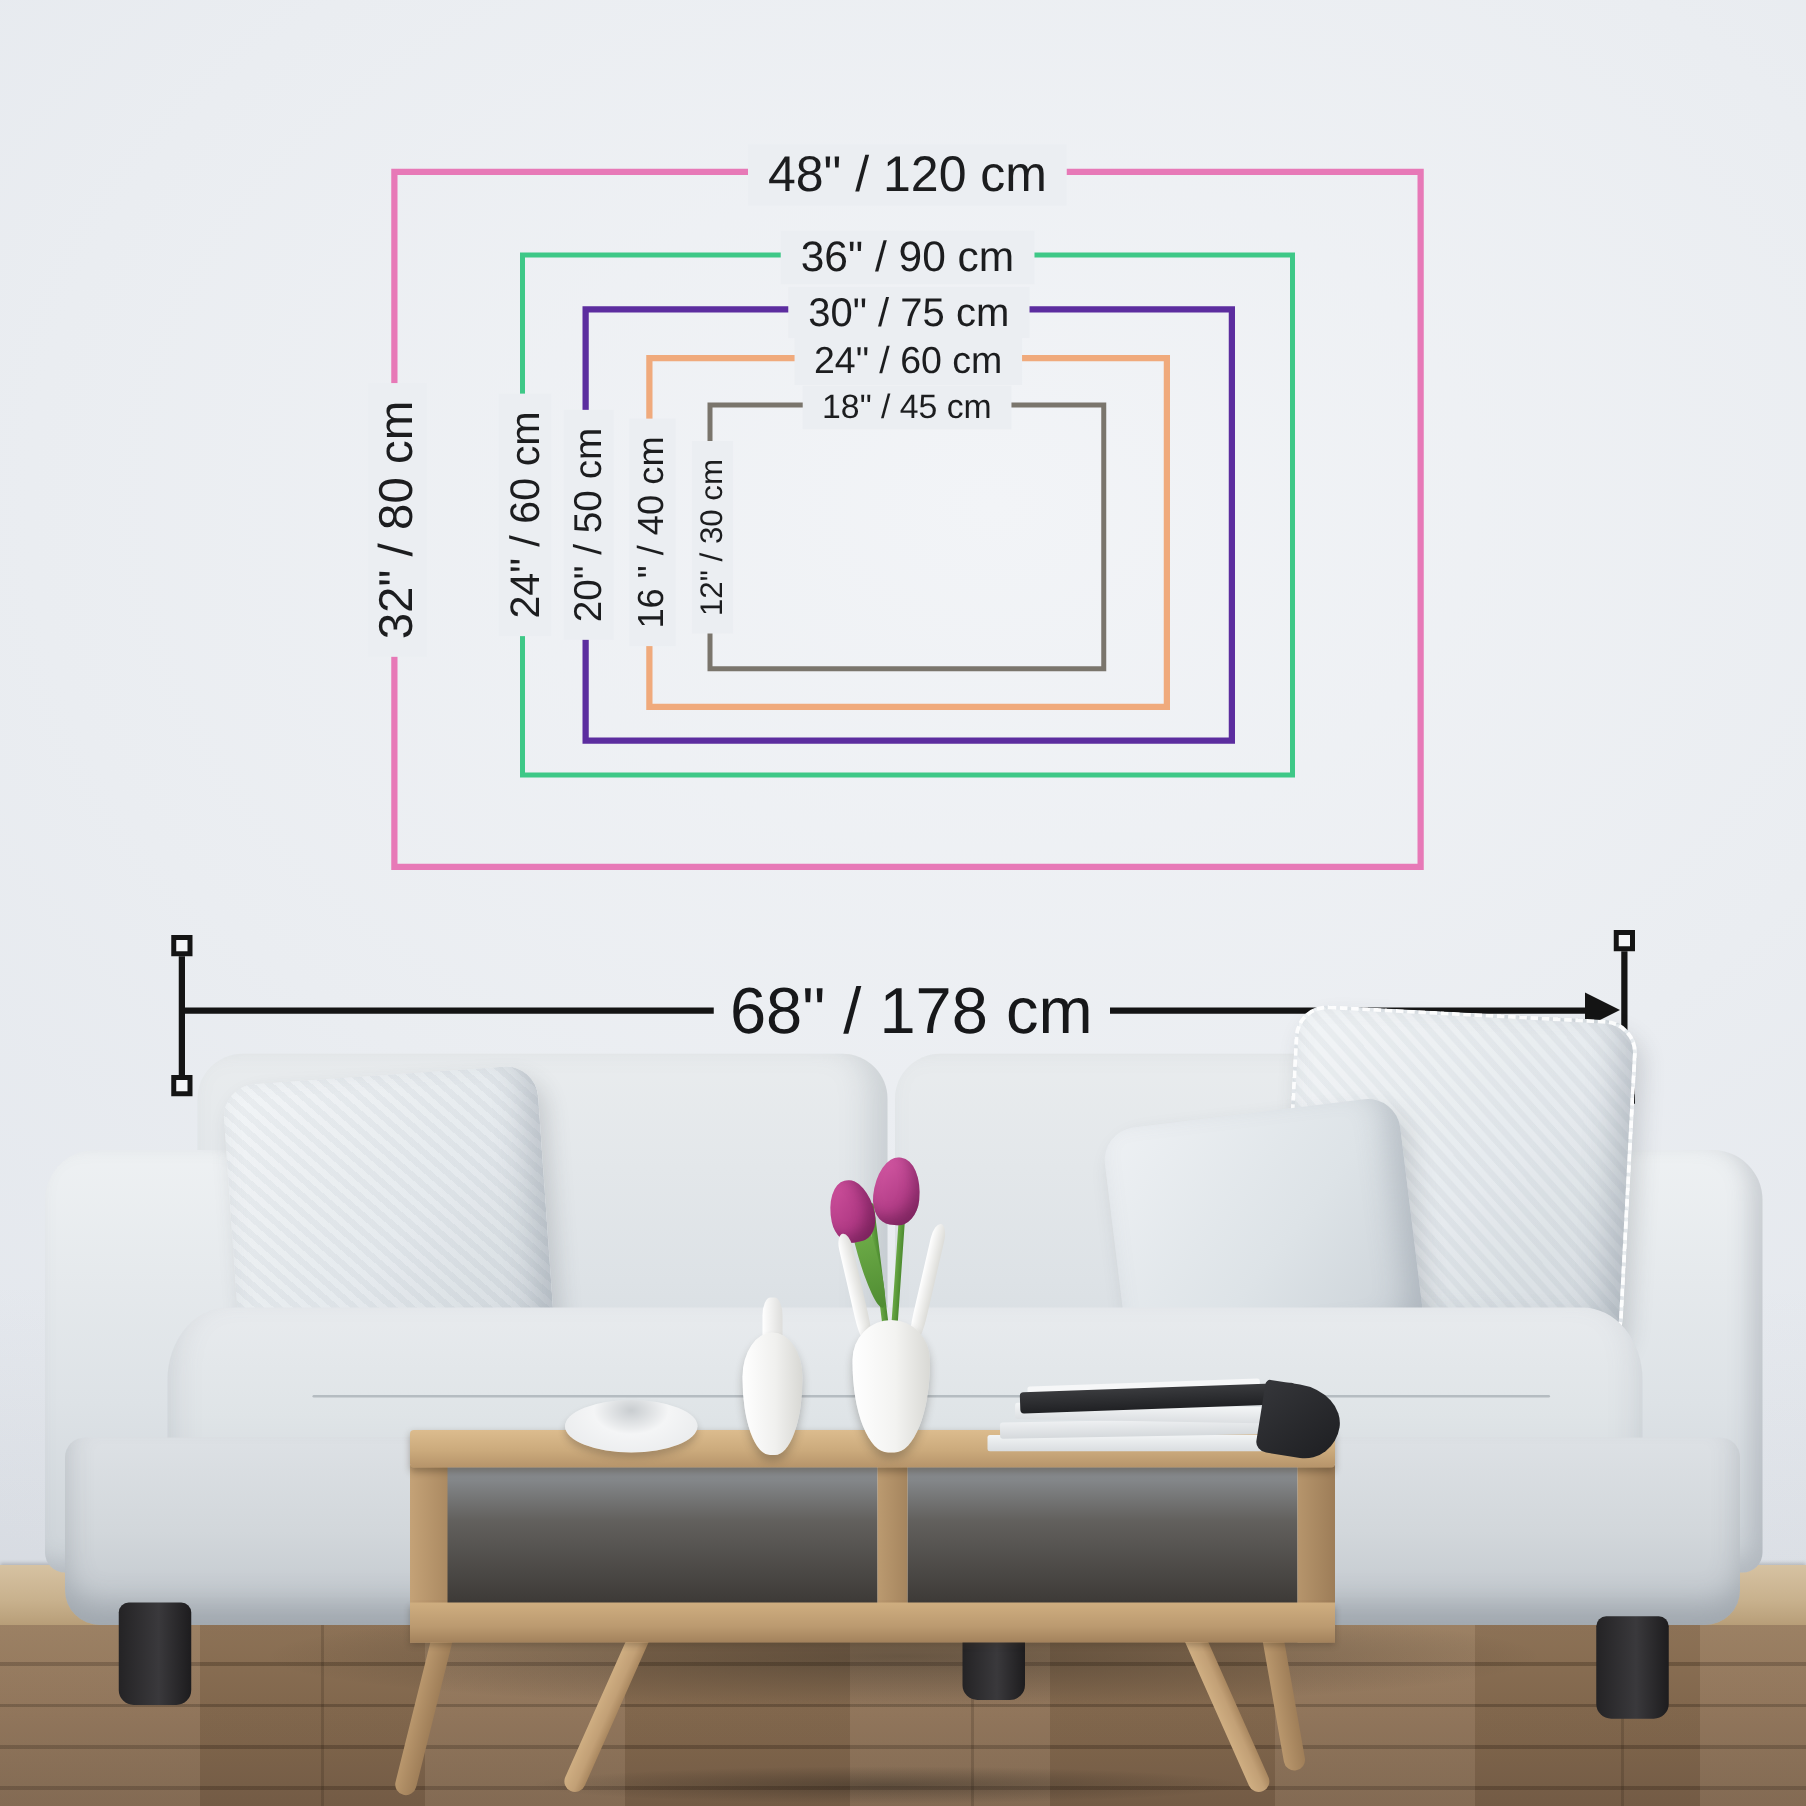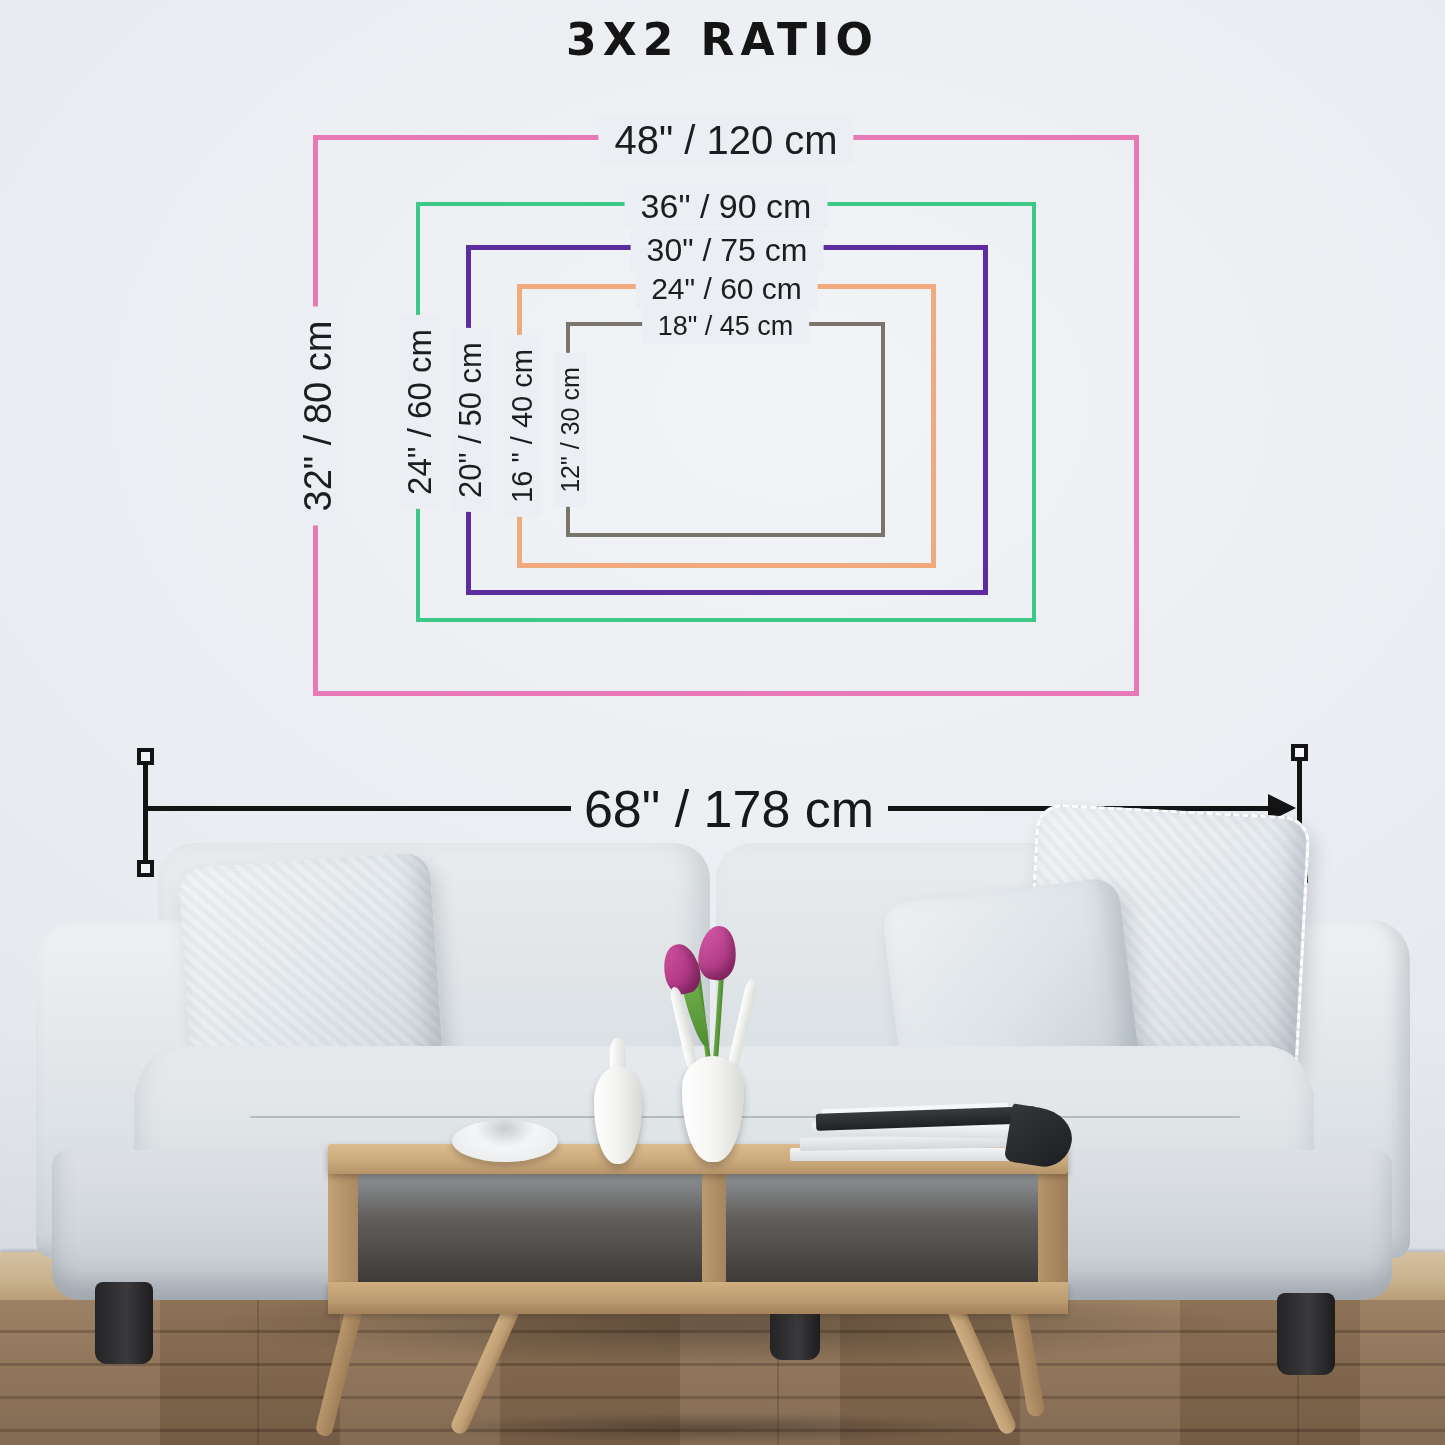--- a/index.html
+++ b/index.html
@@ -158,21 +158,20 @@
 </head>
 <body>
 
 <div class="stage">
 
   <div class="wall-shade"></div>
   <div class="baseboard"></div>
   <div class="floor"></div>
   <div class="floor-seams"></div>
 
-  <h1 class="title">3X2 RATIO</h1>
 
   <div class="frame f0" style="border-color: rgb(231, 121, 183);">
     <span class="top-label">48" / 120 cm</span>
     <span class="side-label">32" / 80 cm</span>
   </div>
   <div class="frame f1" style="border-color: rgb(62, 200, 135);">
     <span class="top-label">36" / 90 cm</span>
     <span class="side-label">24" / 60 cm</span>
   </div>
   <div class="frame f2" style="border-color: rgb(92, 45, 159);">

